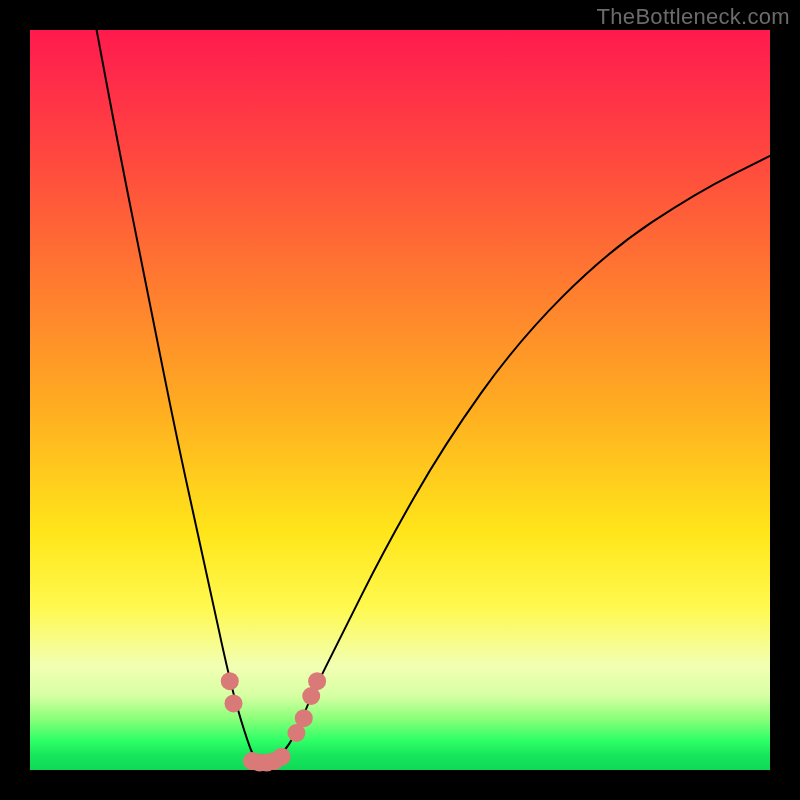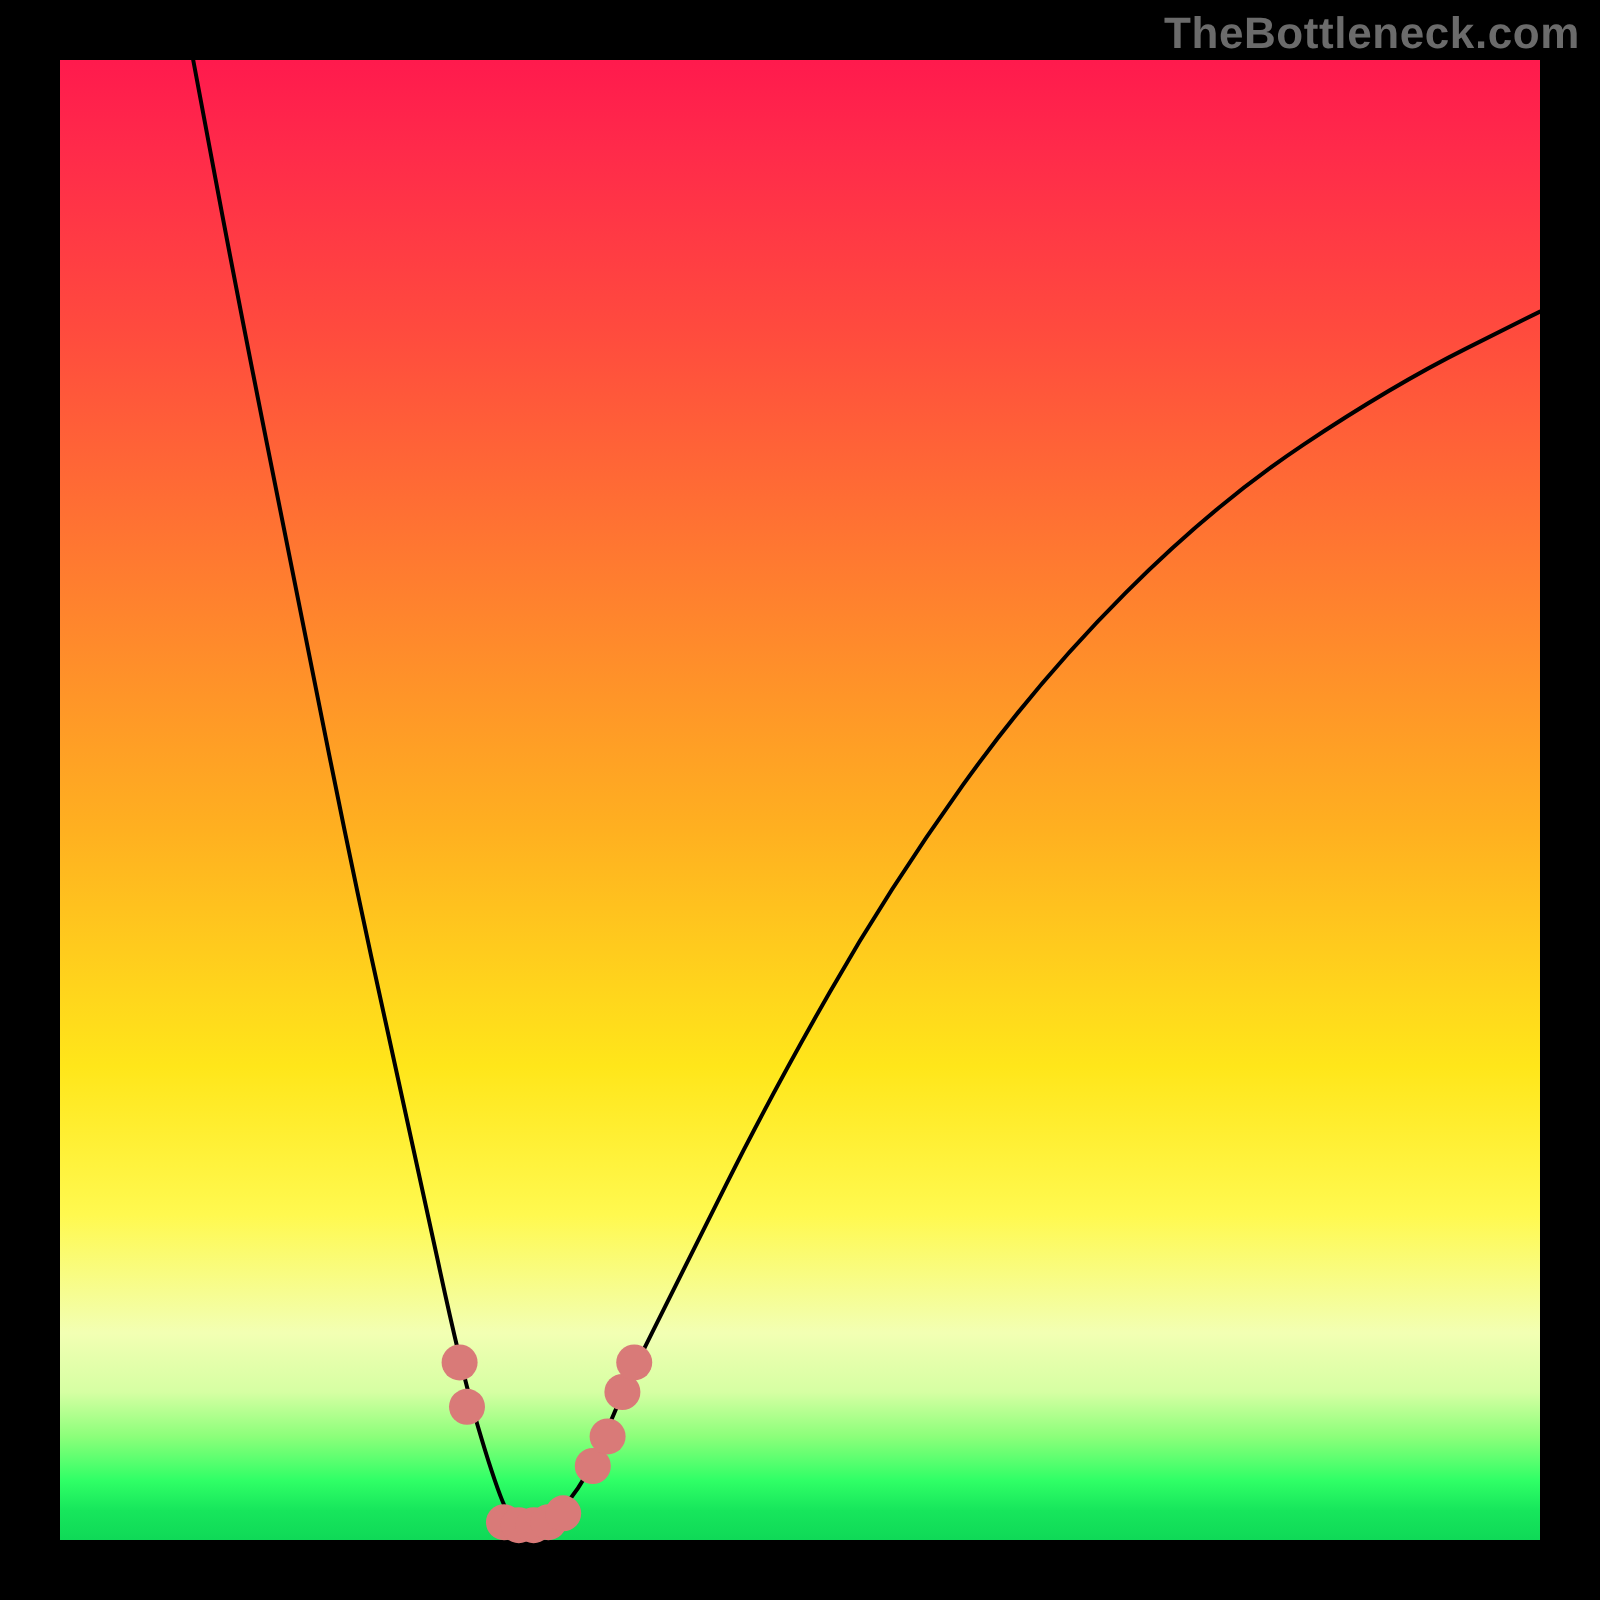--- a/index.html
+++ b/index.html
@@ -41,21 +41,21 @@
       #17e65c 98%,
       #0fd957 100%
     );
   }
   .watermark {
     position: absolute;
     top: 4px;
     right: 10px;
     color: #6b6b6b;
     font-size: 22px;
-    font-weight: 700;
+    font-weight: 400;
     letter-spacing: 0.3px;
     pointer-events: none;
   }
   svg.curves {
     position: absolute;
     top: 0;
     left: 0;
     width: 740px;
     height: 740px;
     overflow: visible;

